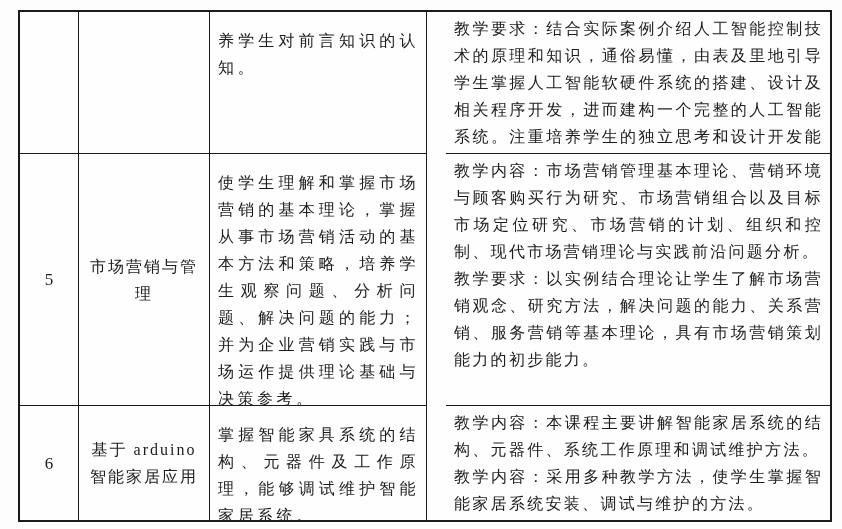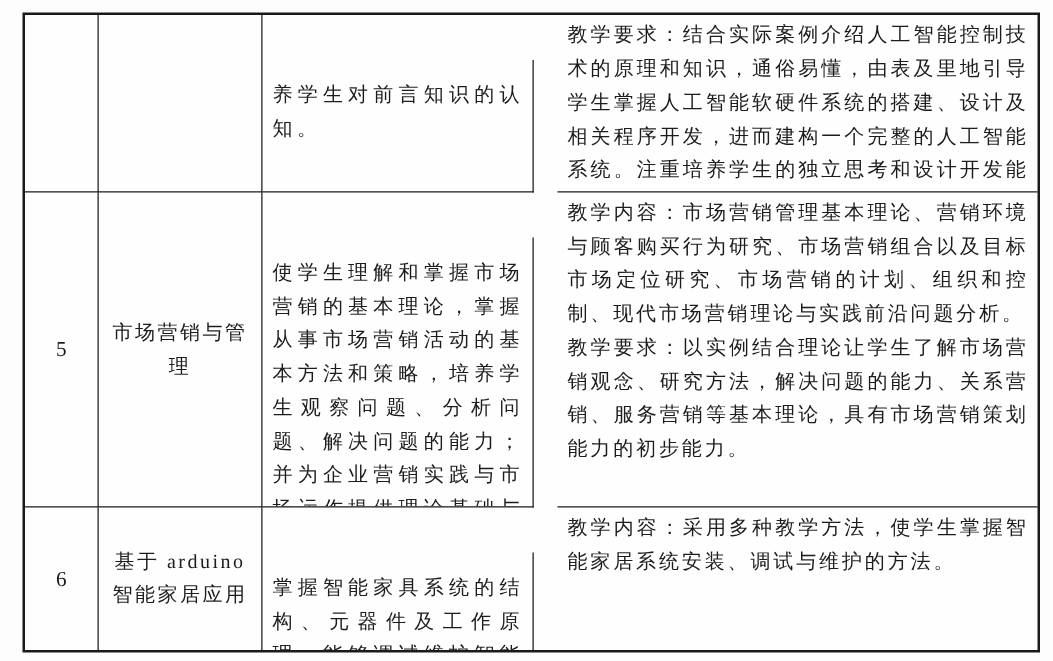--- a/index.html
+++ b/index.html
@@ -53,21 +53,20 @@
     justify-content: center;
     text-align: center;
     padding: 2px 8px;
     letter-spacing: 2px;
   }
   .objective-cell {
     padding: 15px 7px 0 8px;
     text-align: justify;
     text-justify: inter-character;
     letter-spacing: 3.5px;
-    margin-top: 36px;
   }
   .teaching-cell {
     padding: 3px 7px 0 8px;
     text-align: justify;
     text-justify: inter-character;
     letter-spacing: 2.3px;
     margin-left: 19px;
   }
   .teaching-cell p, .objective-cell p {
     margin: 0;
@@ -110,17 +109,18 @@
     <div class="cell num-cell last-row">
       <span>6</span>
     </div>
     <div class="cell course-cell last-row">
       <span>基于 arduino 智能家居应用</span>
     </div>
     <div class="cell objective-cell last-row">
       <p>掌握智能家具系统的结构、元器件及工作原理，能够调试维护智能家居系统。</p>
     </div>
     <div class="cell teaching-cell last-col last-row">
+      <p>教学内容：本课程主要讲解智能家居系统的结构、元器件、系统工作原理和调试维护方法。</p>
       <p>教学内容：采用多种教学方法，使学生掌握智能家居系统安装、调试与维护的方法。</p>
     </div>
 
   </div>
 </div>
 
 </body></html>

